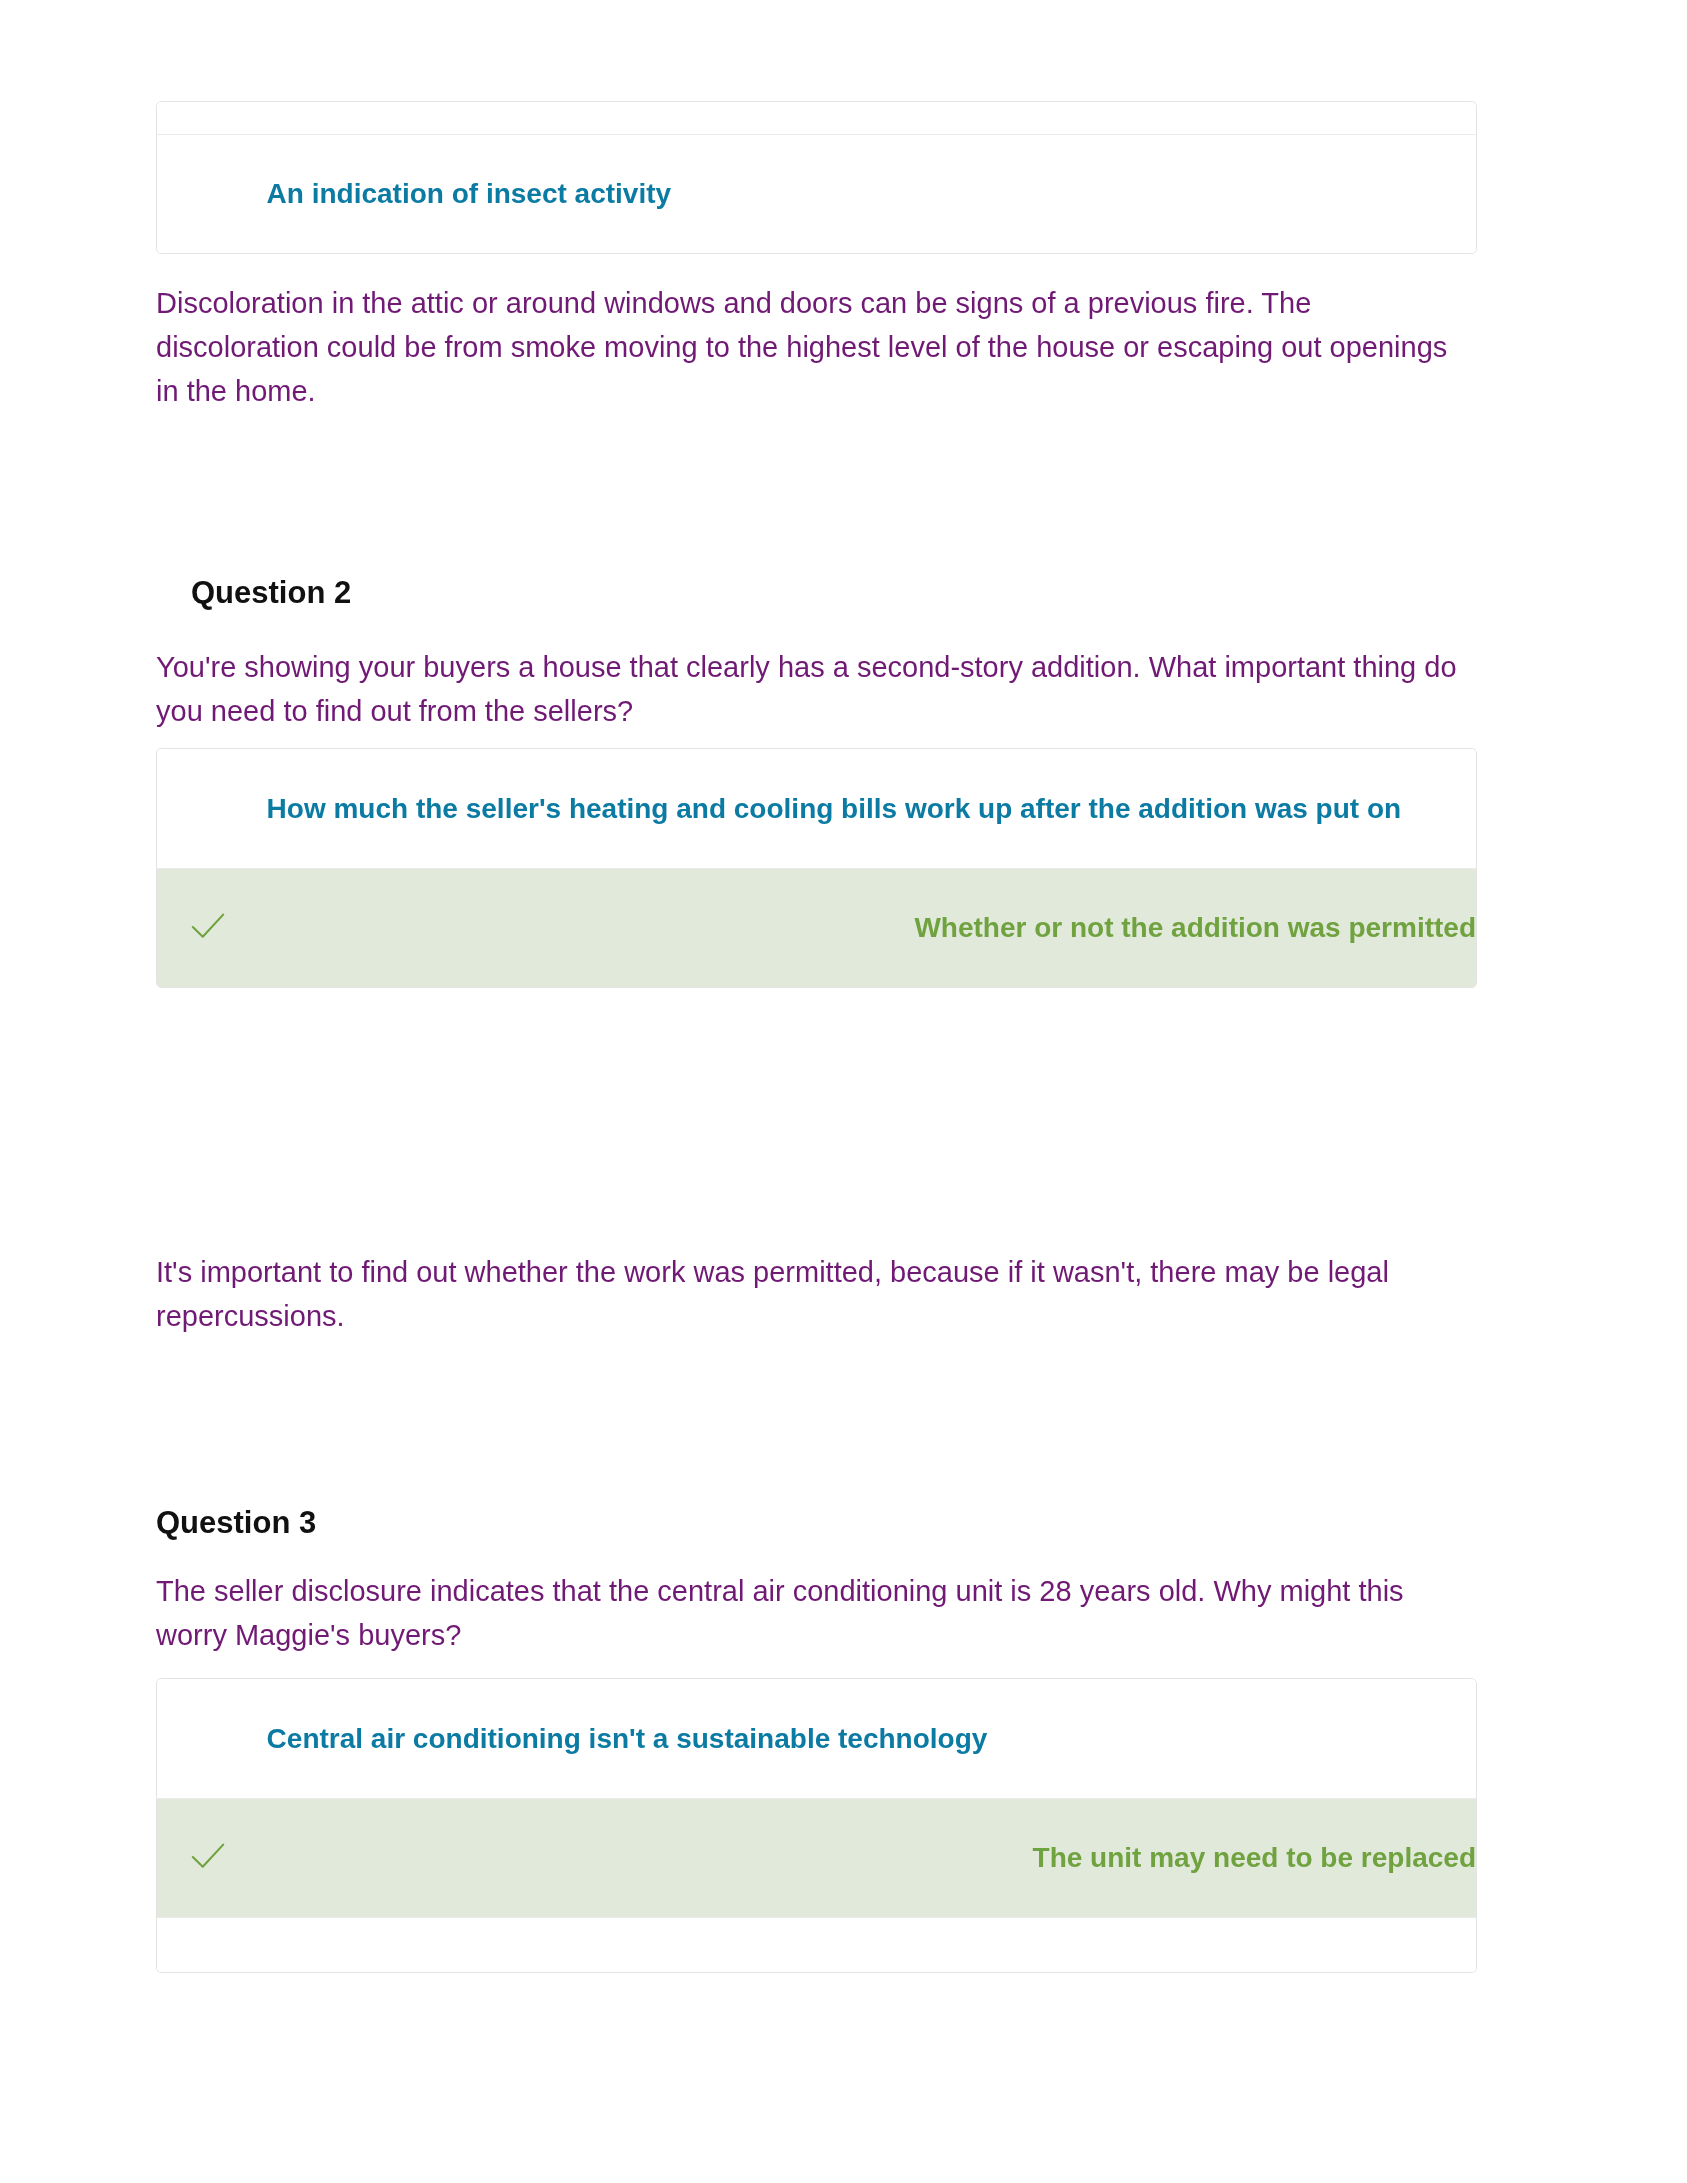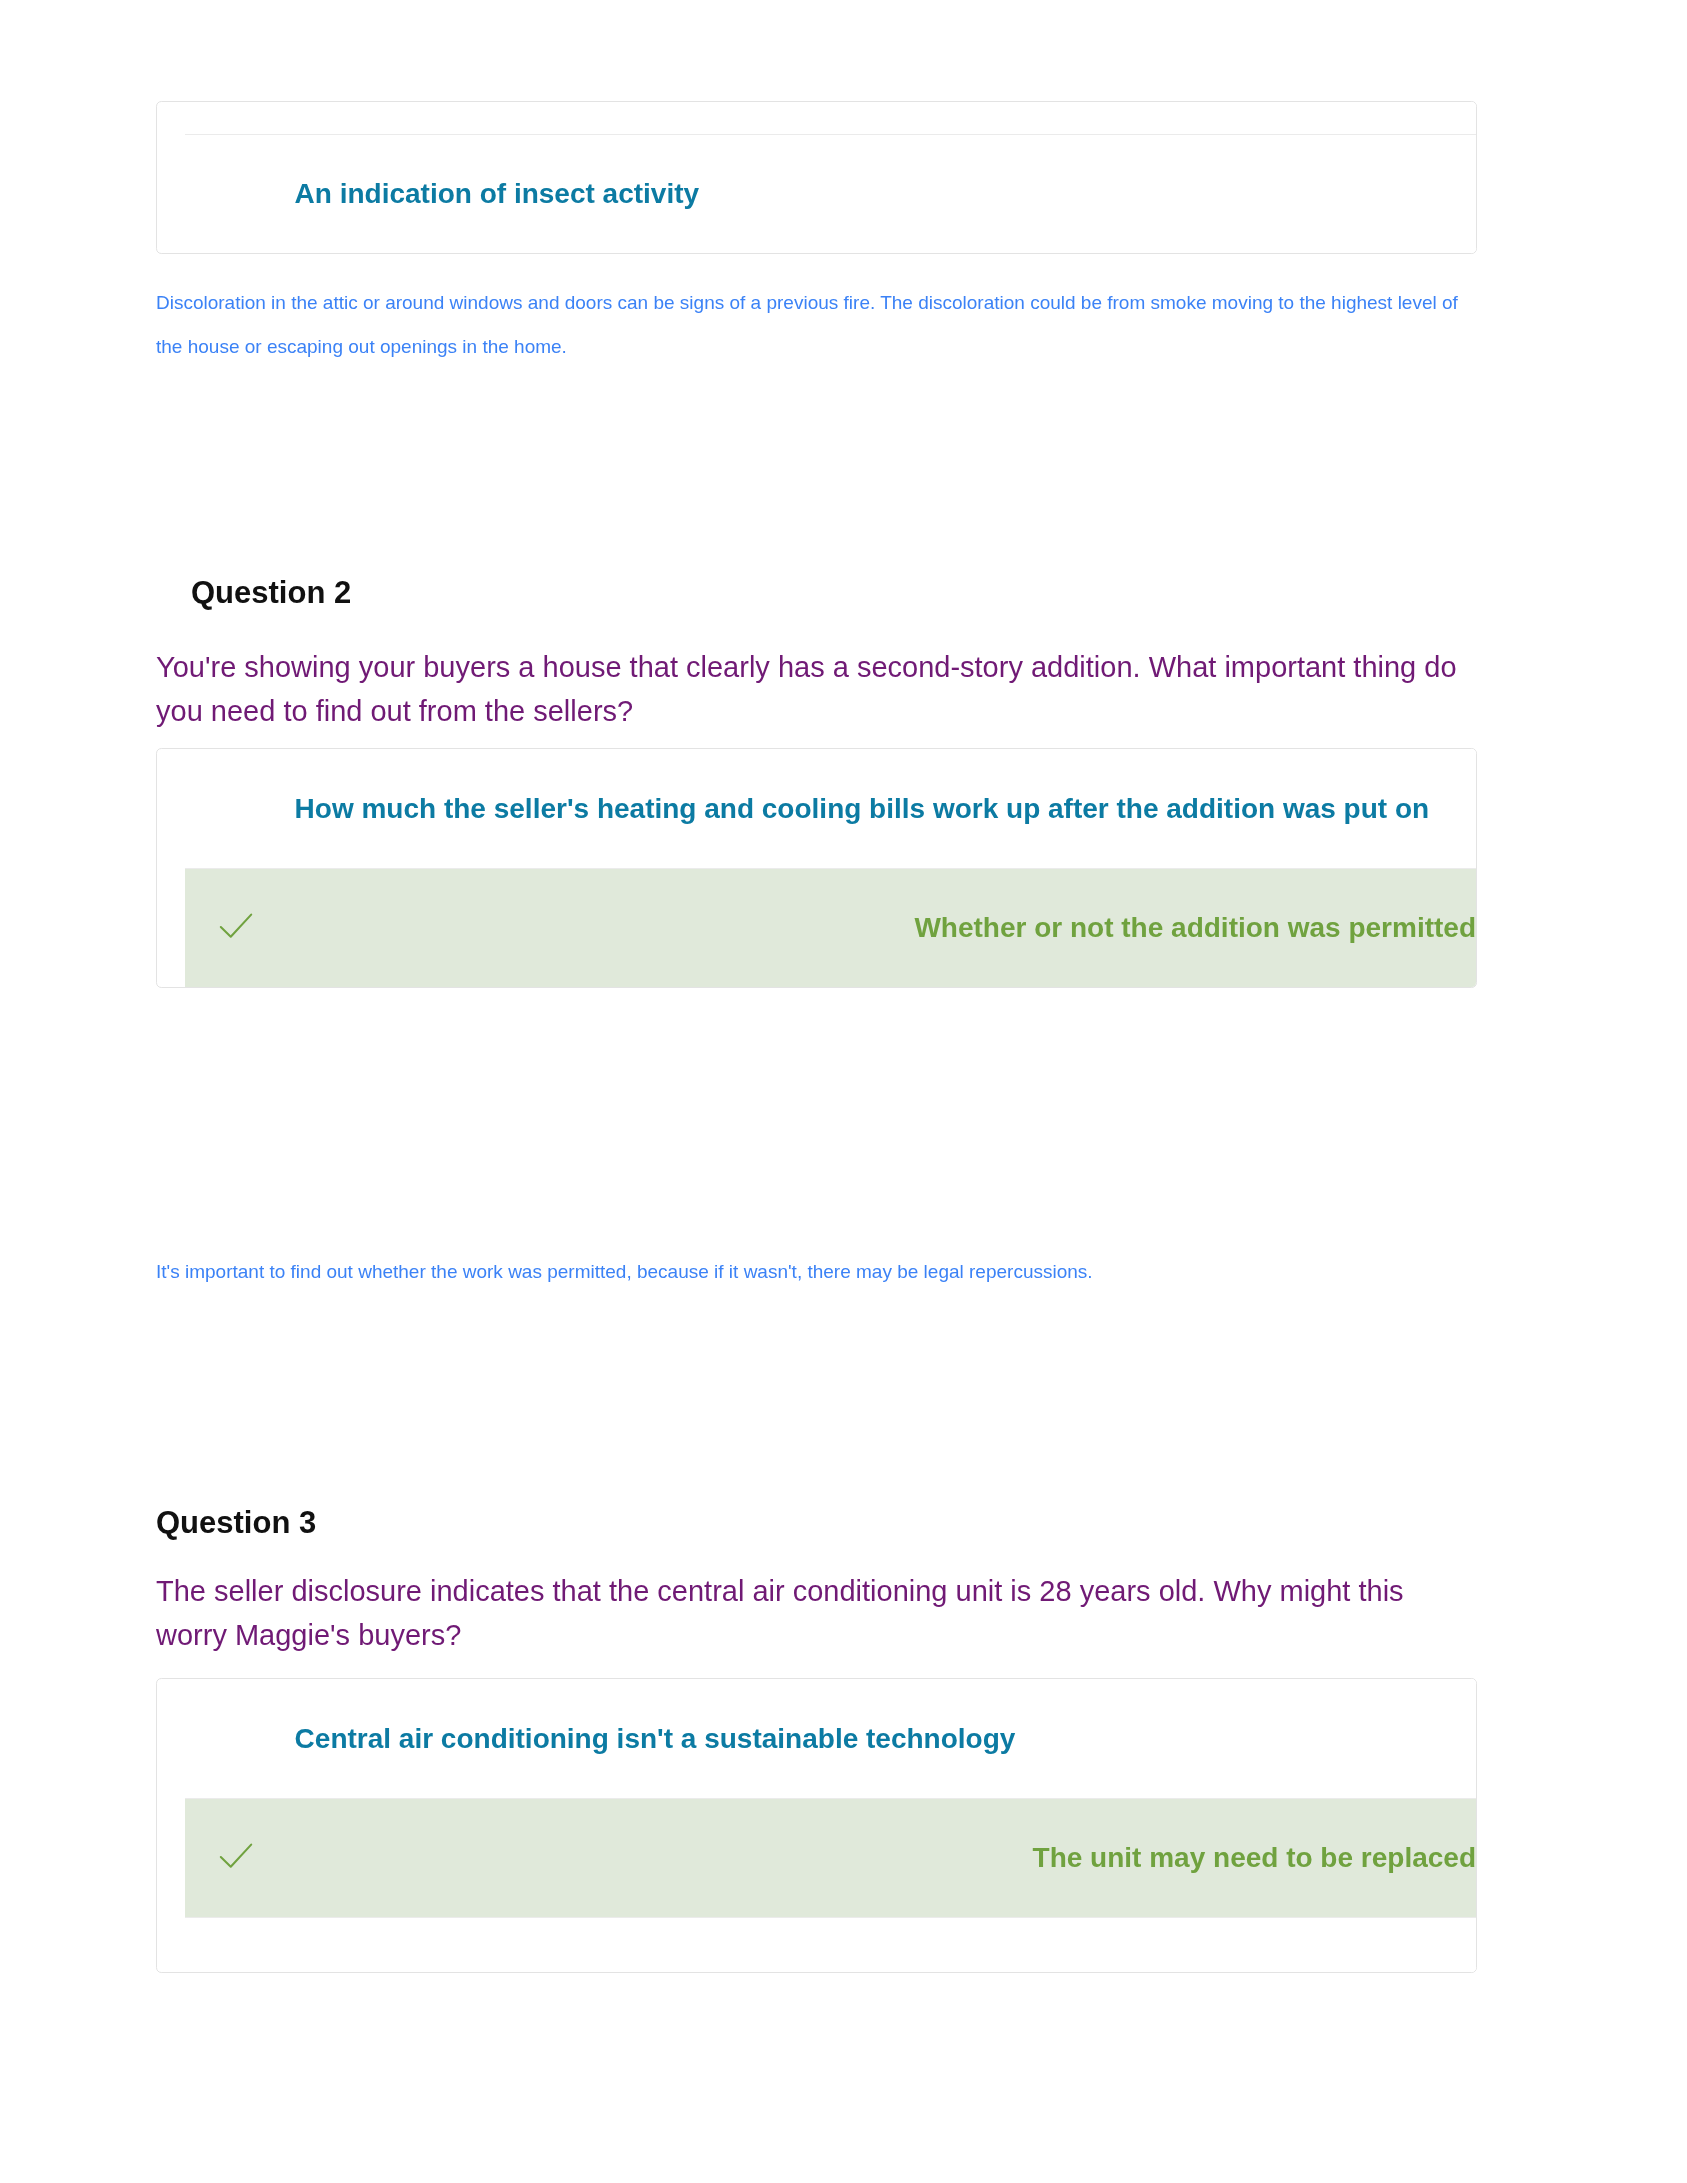--- a/index.html
+++ b/index.html
@@ -6,21 +6,21 @@
   html,body{margin:0;padding:0;}
   body{width:1687px;height:2183px;background:#ffffff;
        font-family:"Liberation Sans",sans-serif;
        -webkit-font-smoothing:antialiased;overflow:hidden;}
 
   .page{position:relative;width:1687px;height:2183px;overflow:hidden;background:#ffffff;}
   .col{position:absolute;left:156px;top:0;width:1321px;}
   .qblock{position:absolute;left:0;width:1321px;}
 
   
-  .qcard{border:1.3px solid #e3e3e3;border-radius:5.3px;background:#ffffff;overflow:hidden;padding-left:28px;}
+  .qcard{border:1.3px solid #e3e3e3;border-radius:5.3px;background:#ffffff;overflow:hidden;}
   .opt{display:flex;align-items:center;height:119px;background:#ffffff;
        position:relative;box-sizing:border-box;}
   .opt + .opt{border-top:1.3px solid #ebebeb;}
   .opt .mark{width:101px;flex:0 0 101px;display:flex;align-items:center;justify-content:center;}
   .opt .label{font-size:28px;color:#0c7ba3;font-weight:700;line-height:1.2;margin-left:8.6px;
               white-space:nowrap;}
   .opt.correct{background:#e0e9da;justify-content:space-between;}
   .opt.correct .label{color:#70a23f;}
   .chk{width:36px;height:29px;display:block;position:relative;top:-2.6px;}
 
@@ -32,21 +32,21 @@
   #q2-text{top:645px;}
   #q2-card-block{top:748px;}
   #q2-expl{top:1250px;}
   #q3-head{top:1503px;}
   #q3-text{top:1569px;}
   #q3-card-block{top:1678px;}
   .opt.clip-top{height:32px;}
   .opt.clip-bottom{height:55px;}
 
   
-  .expl{font-size:19px;line-height:44px;color:#3b82f6;}
+  .expl{font-size:29px;line-height:44px;color:#701a75;}
   .qhead{font-size:31px;font-weight:700;color:#111111;line-height:40px;}
   .qtext{font-size:29px;line-height:44px;color:#701a75;}
 </style>
 </head>
 <body>
 
 <div class="page">
 <div class="col">
 
   <div class="qblock" id="q1-card-block">

